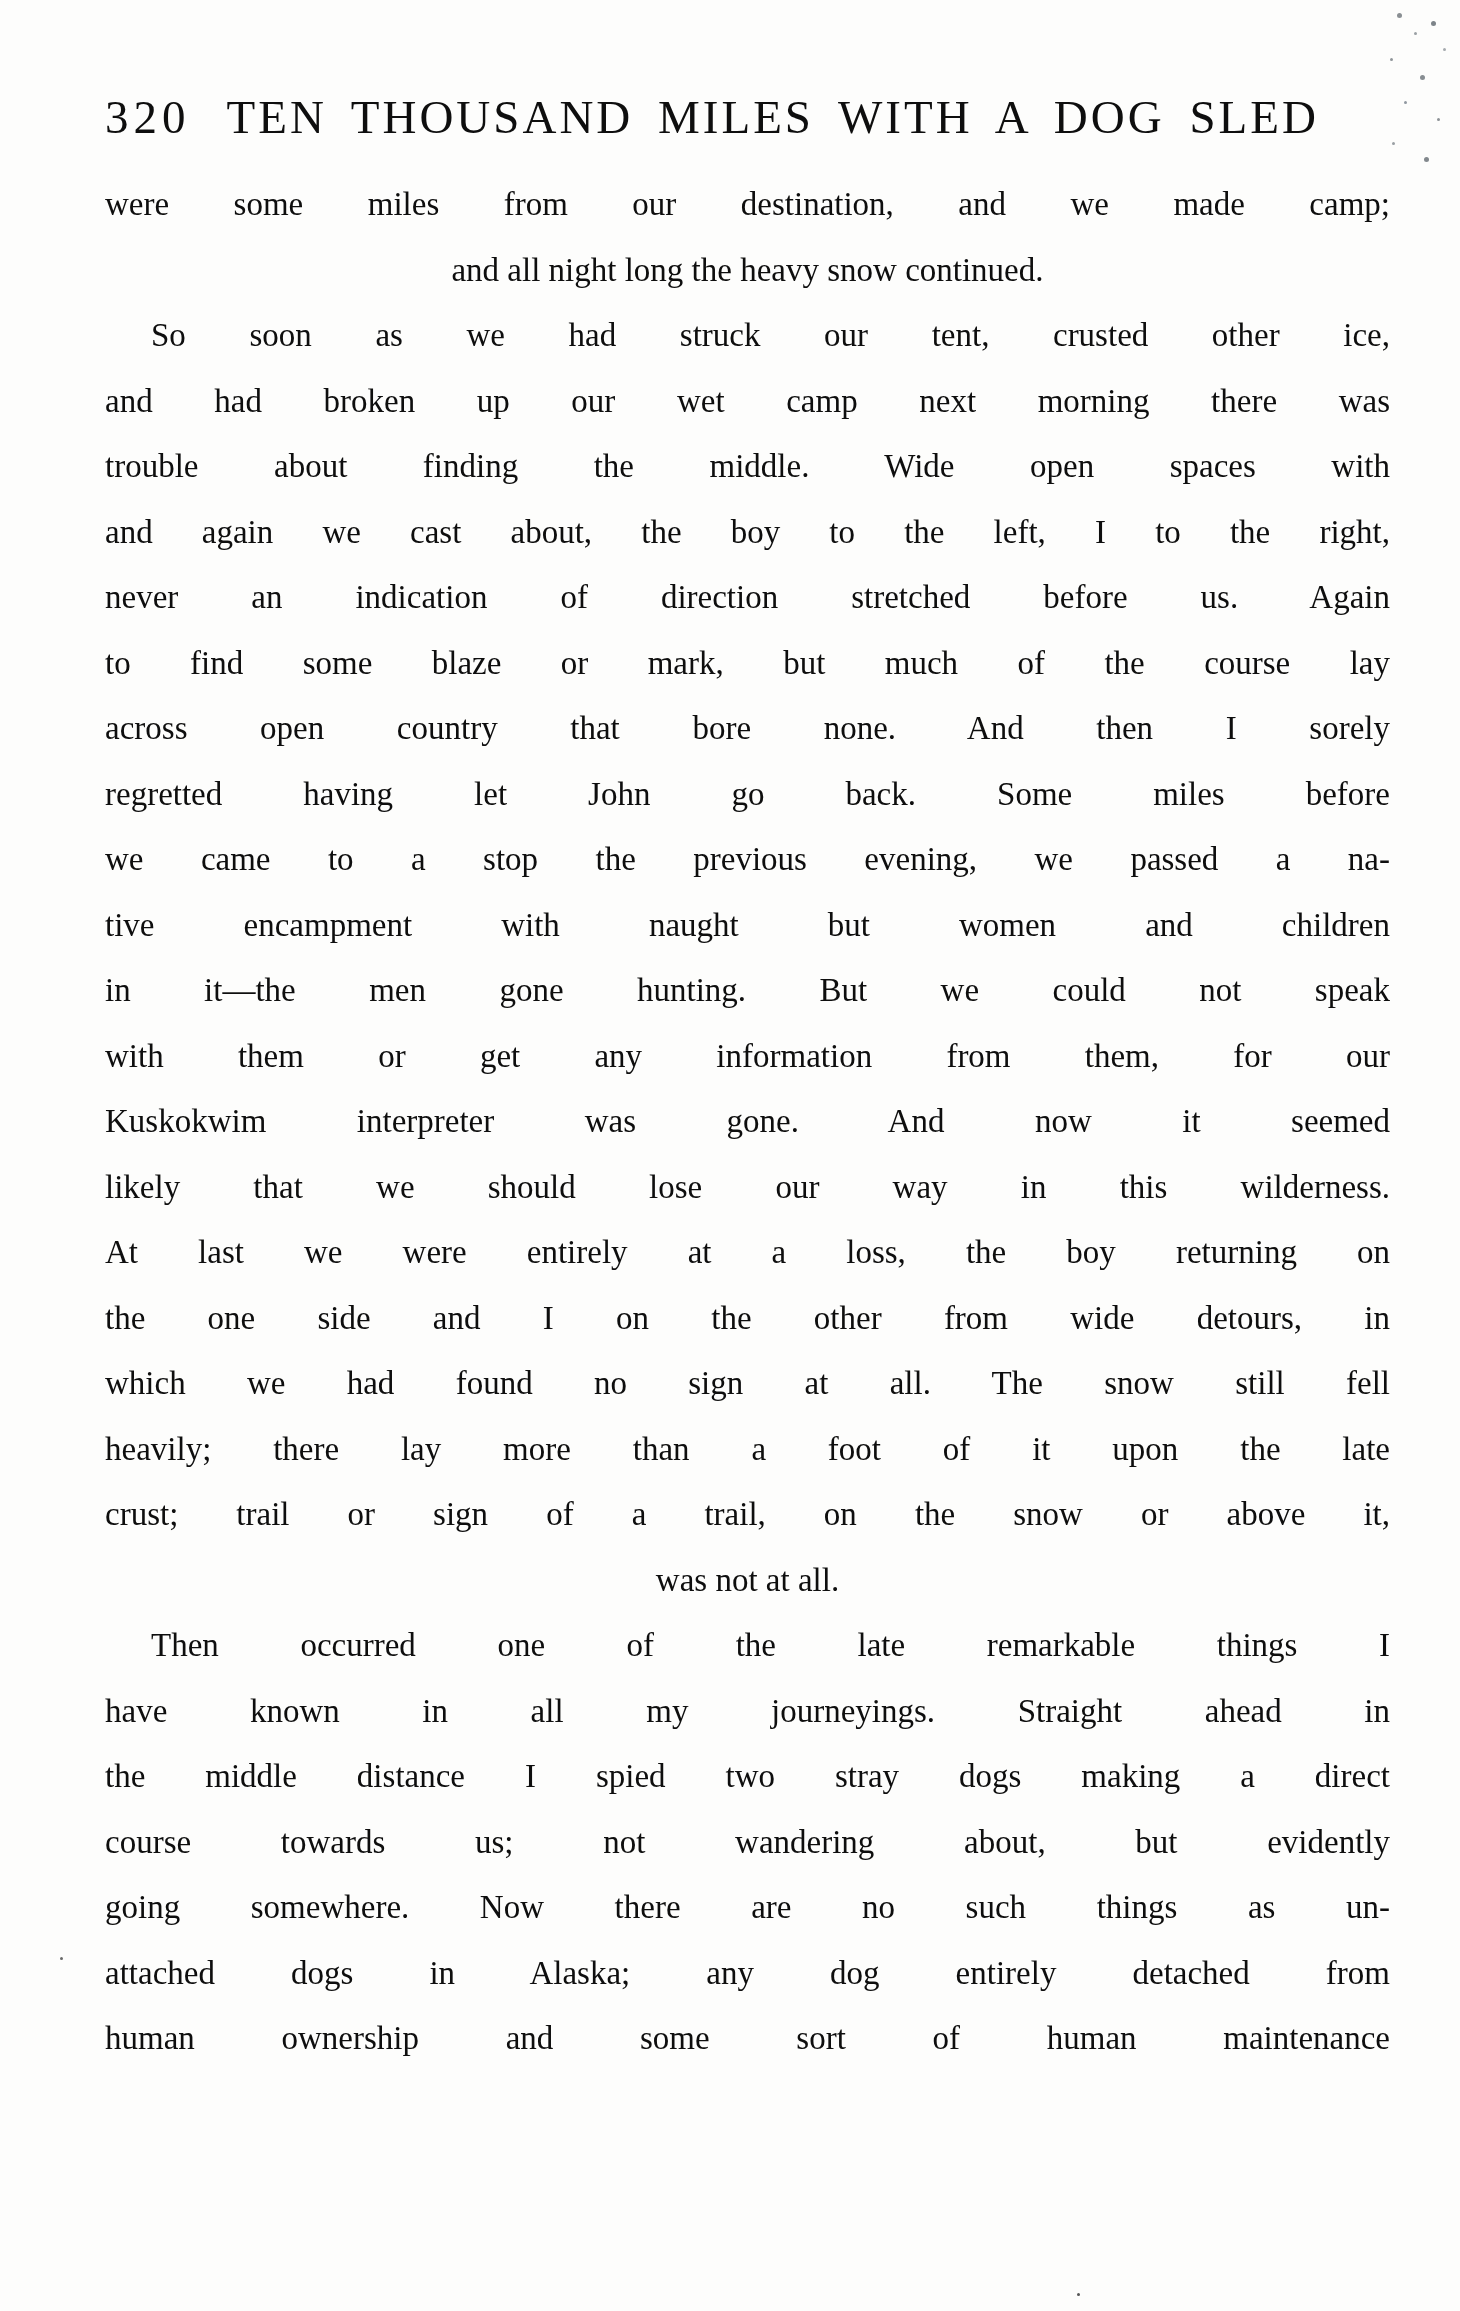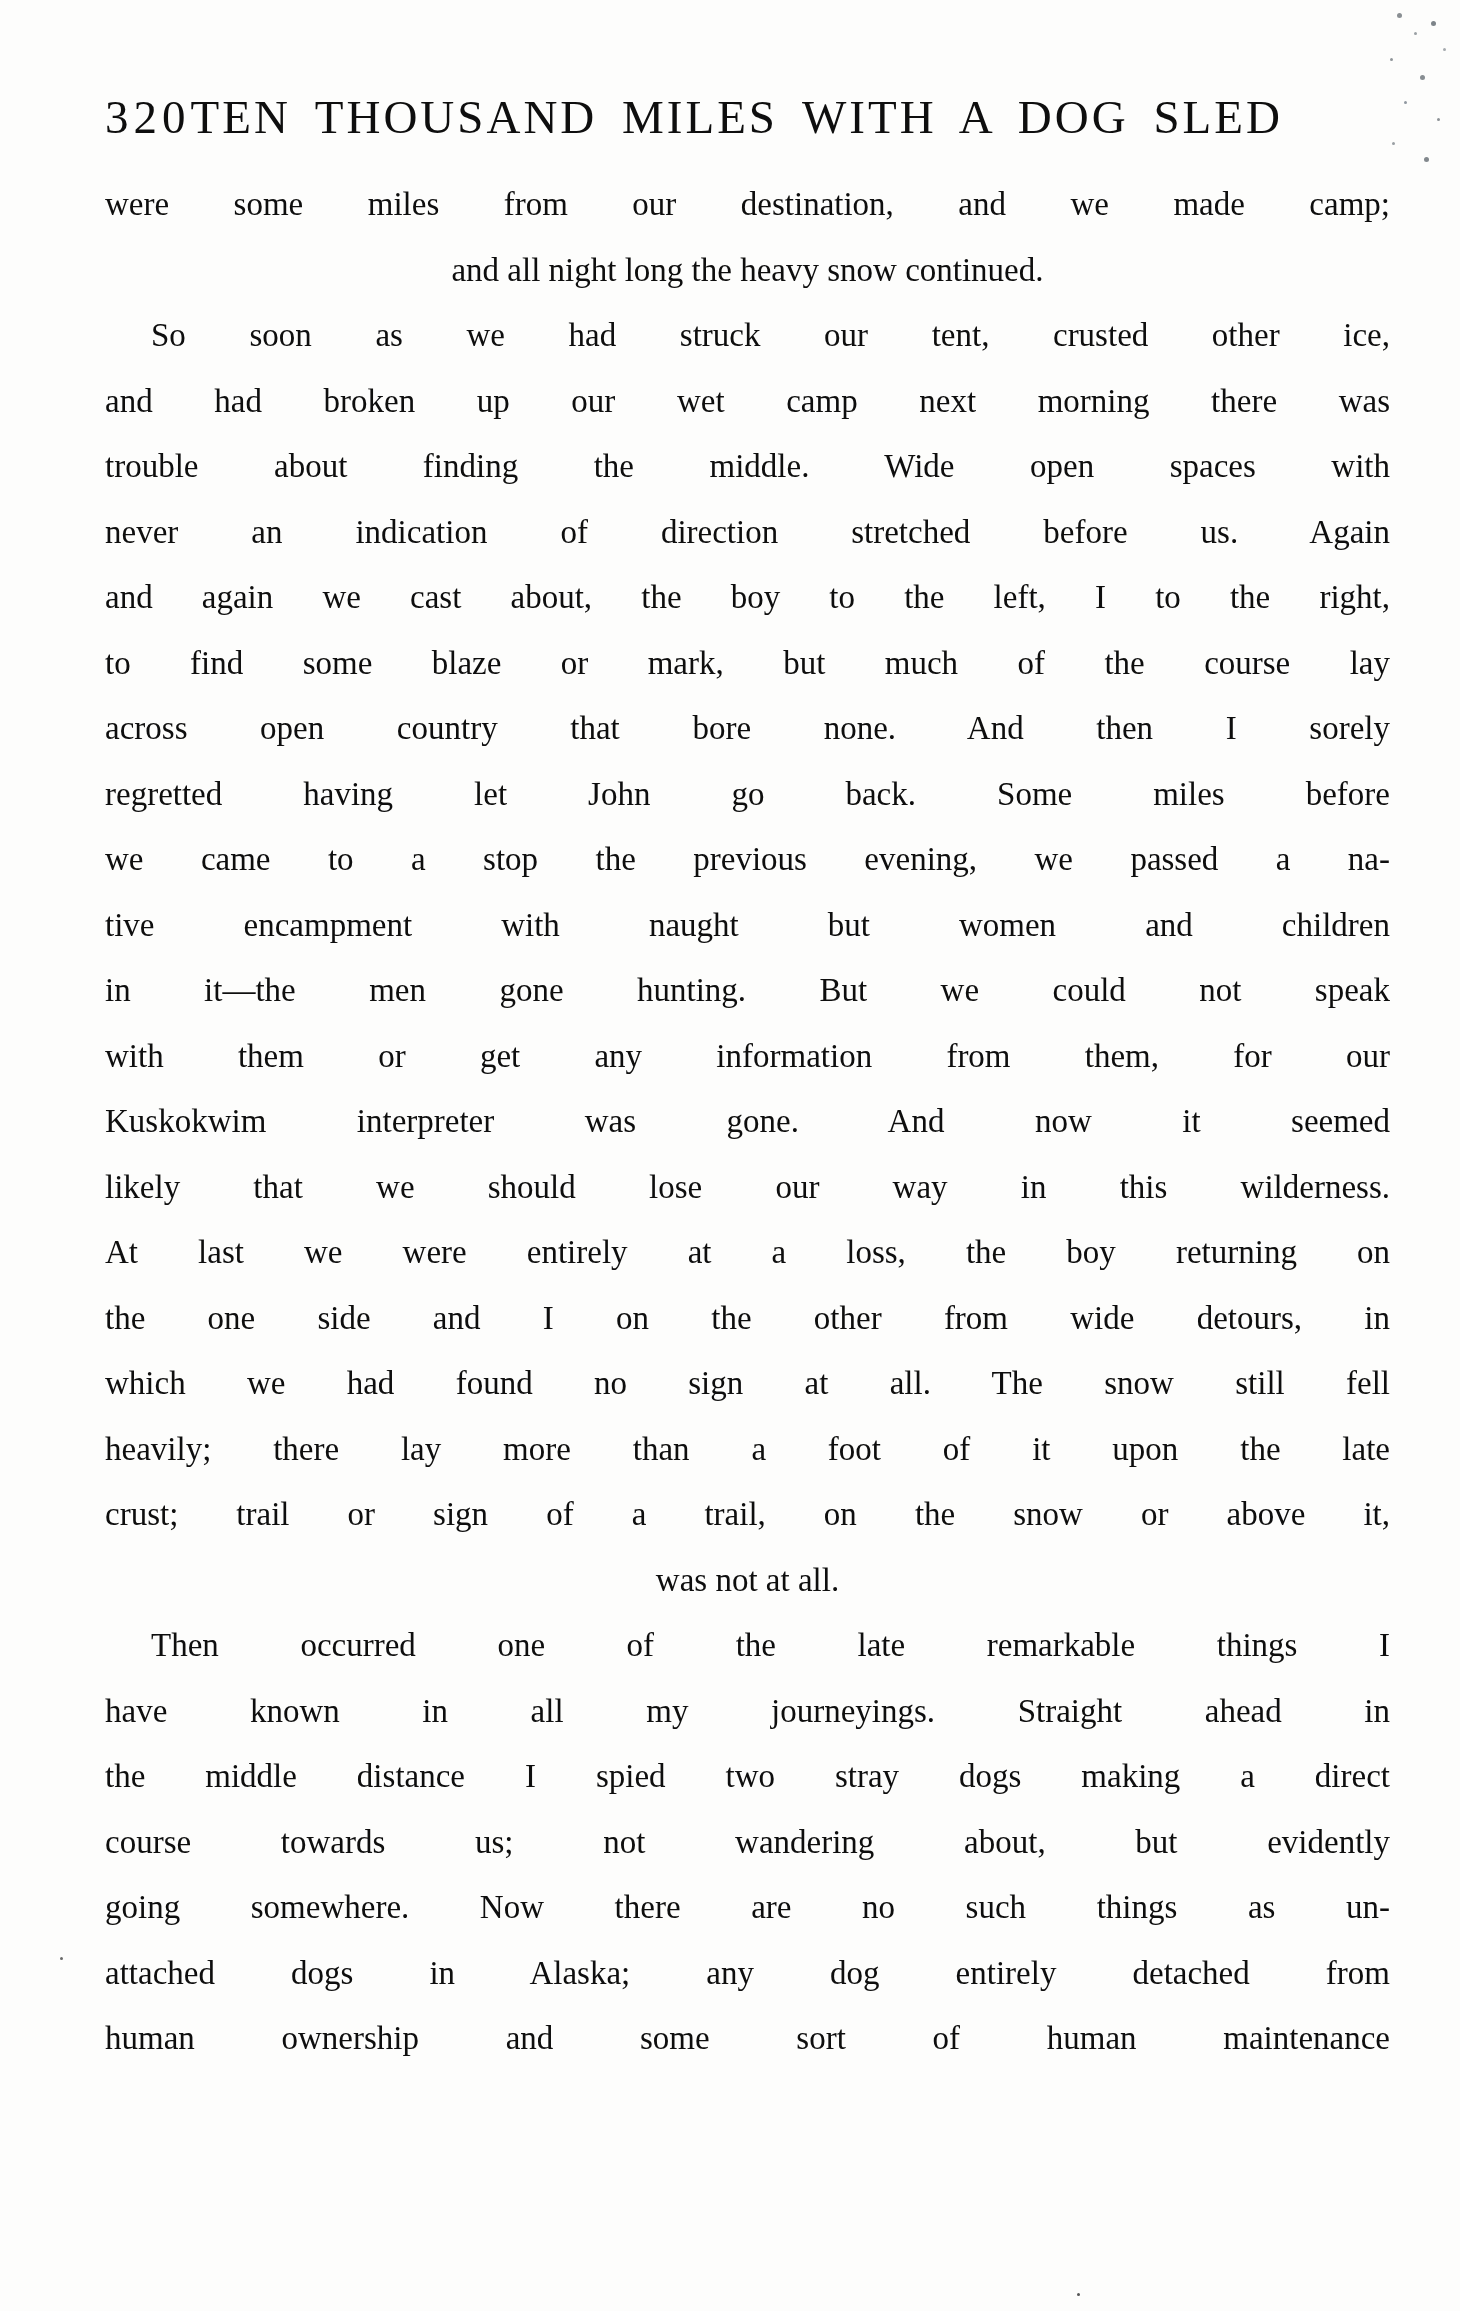--- a/index.html
+++ b/index.html
@@ -23,20 +23,21 @@
   .running-header {
     display: flex;
     align-items: baseline;
     padding: 92px 70px 0 105px;
     font-size: 47px;
     line-height: 50px;
     white-space: nowrap;
   }
   .page-number {
     letter-spacing: 5px;
+    margin-right: 36px;
   }
   .header-title {
     letter-spacing: 3px;
     word-spacing: 10px;
   }
   .text-block {
     margin: 30px 70px 0 105px;
     font-size: 33px;
     line-height: 65.5px;
   }
@@ -83,22 +84,22 @@
     <span class="page-number">320</span>
     <span class="header-title">TEN THOUSAND MILES WITH A DOG SLED</span>
   </div>
 
   <div class="text-block">
       <div class="line just">were some miles from our destination, and we made camp;</div>
       <div class="line">and all night long the heavy snow continued.</div>
       <div class="line just indent">So soon as we had struck our tent, crusted other ice,</div>
       <div class="line just">and had broken up our wet camp next morning there was</div>
       <div class="line just">trouble about finding the middle. Wide open spaces with</div>
+      <div class="line just">and again we cast about, the boy to the left, I to the right,</div>
       <div class="line just">never an indication of direction stretched before us. Again</div>
-      <div class="line just">and again we cast about, the boy to the left, I to the right,</div>
       <div class="line just">to find some blaze or mark, but much of the course lay</div>
       <div class="line just">across open country that bore none. And then I sorely</div>
       <div class="line just">regretted having let John go back. Some miles before</div>
       <div class="line just">we came to a stop the previous evening, we passed a na-</div>
       <div class="line just">tive encampment with naught but women and children</div>
       <div class="line just">in it—the men gone hunting. But we could not speak</div>
       <div class="line just">with them or get any information from them, for our</div>
       <div class="line just">Kuskokwim interpreter was gone. And now it seemed</div>
       <div class="line just">likely that we should lose our way in this wilderness.</div>
       <div class="line just">At last we were entirely at a loss, the boy returning on</div>

